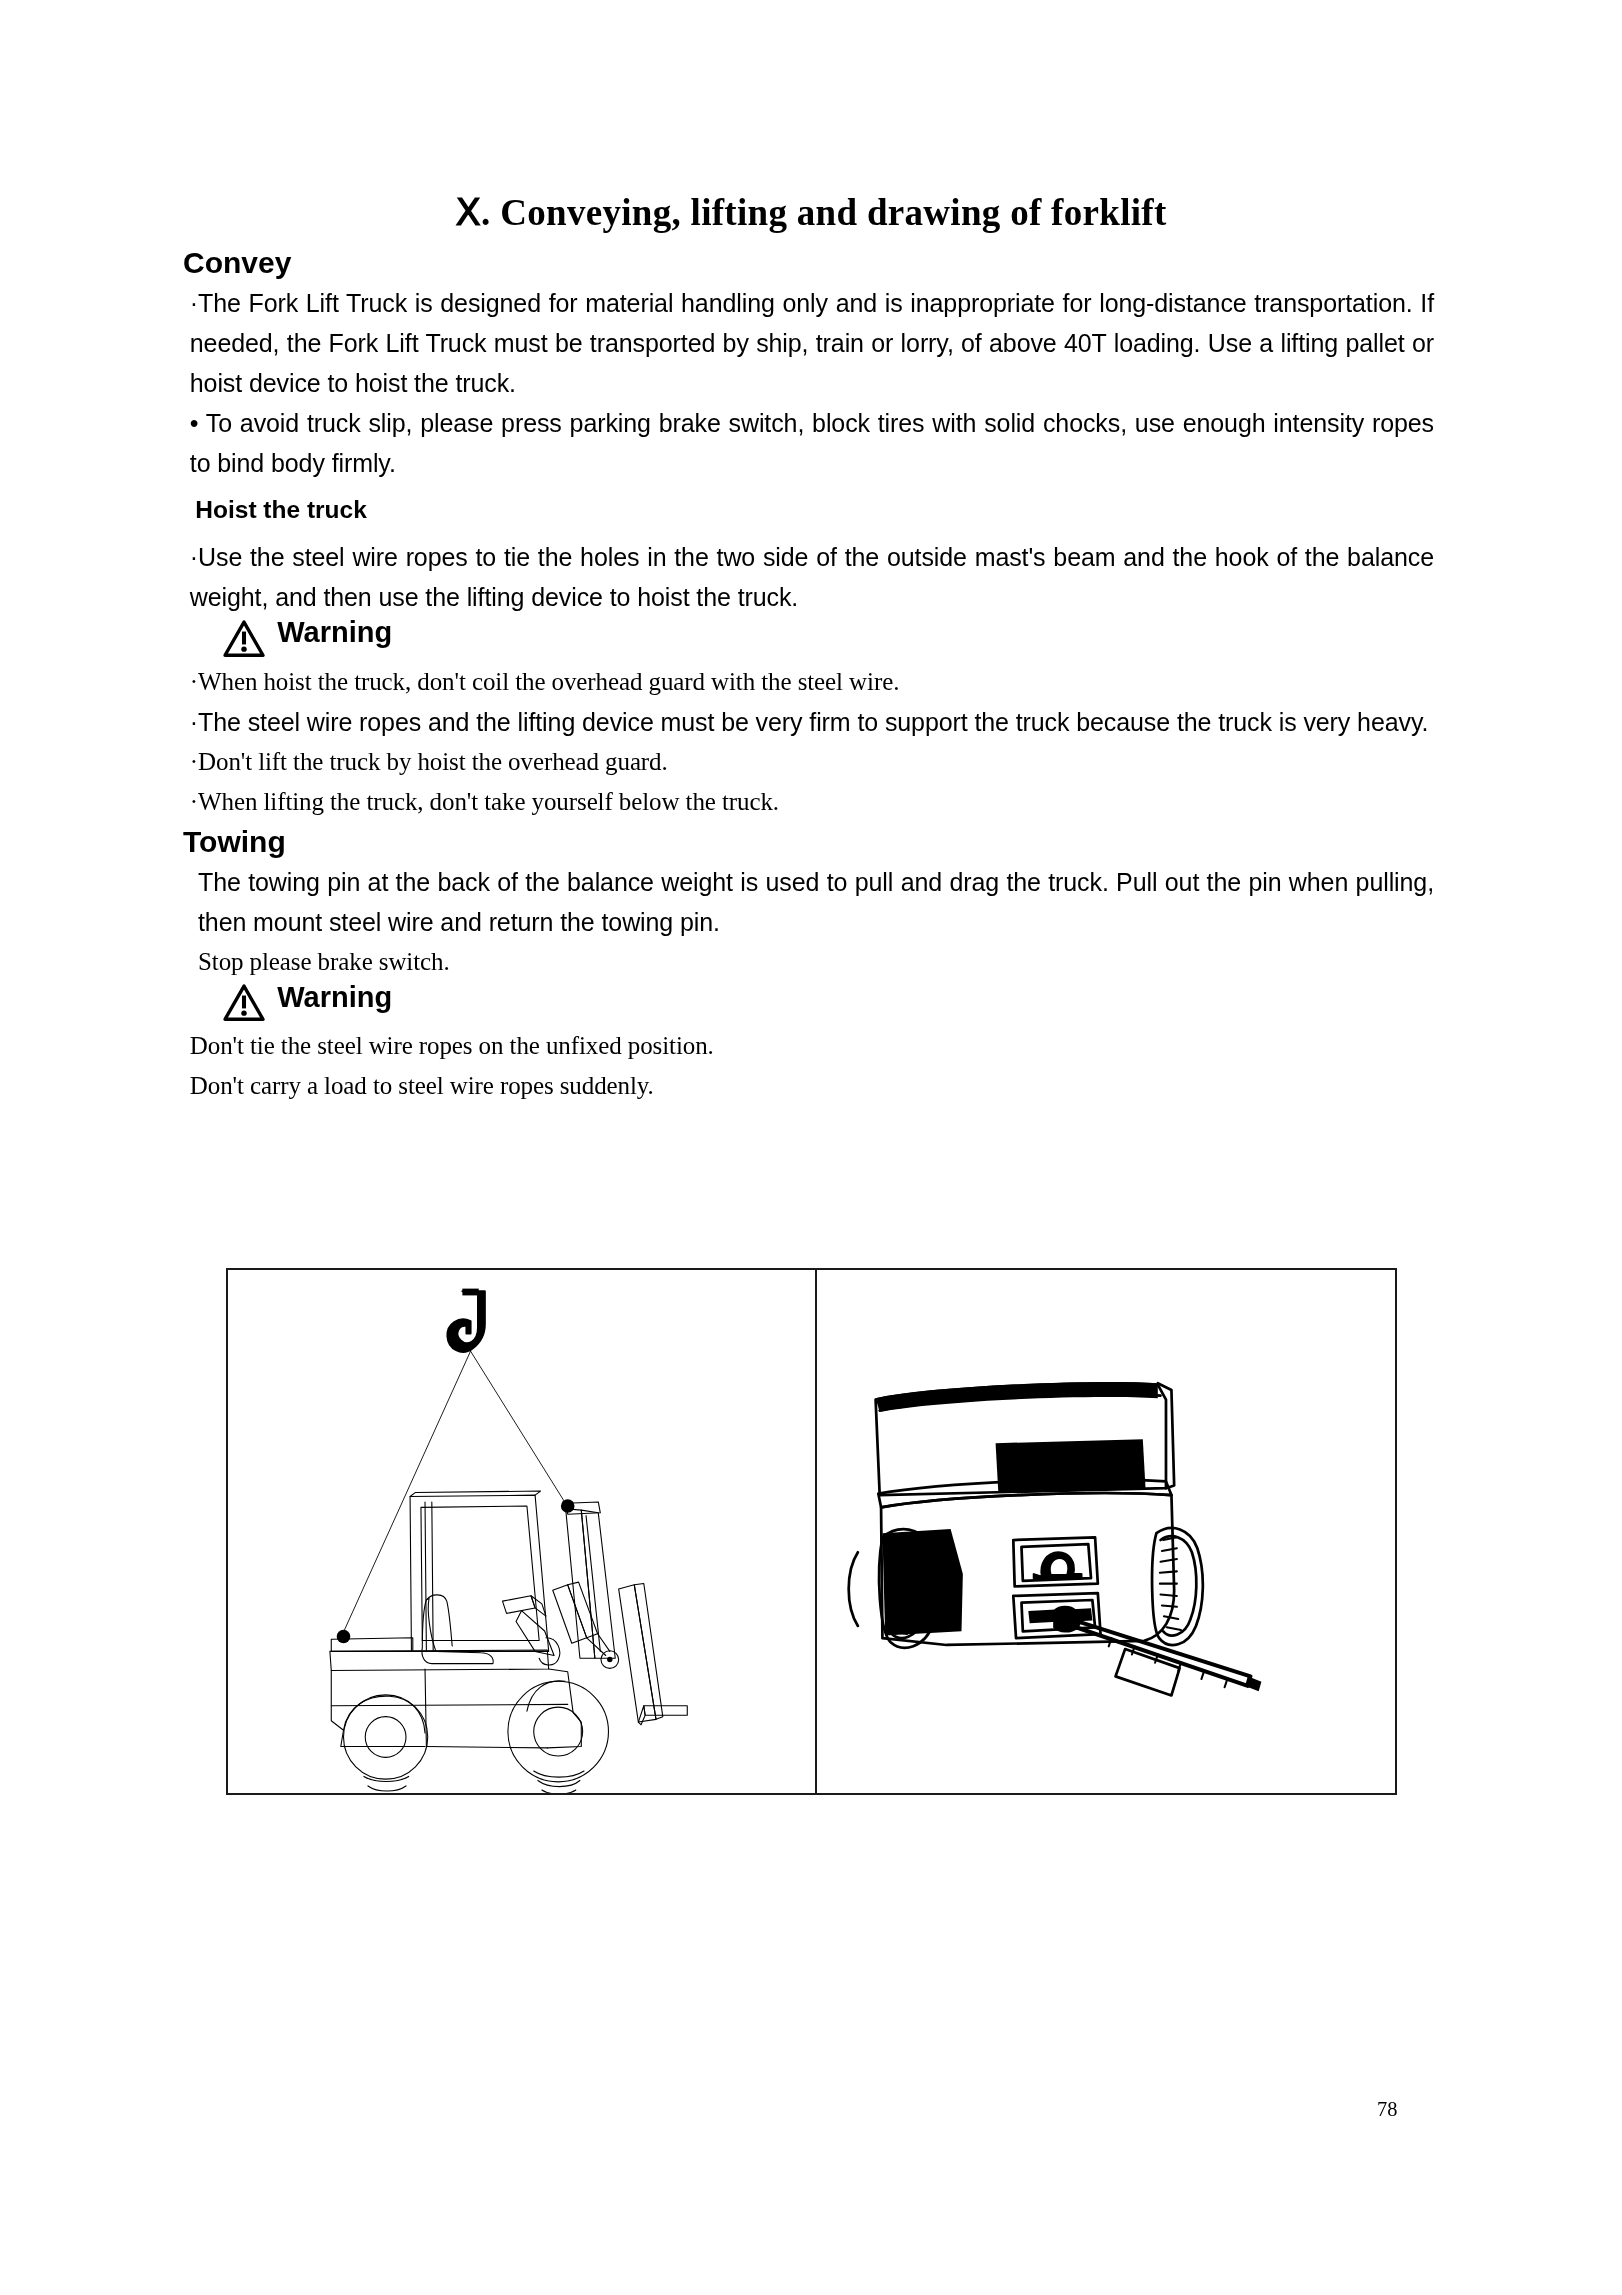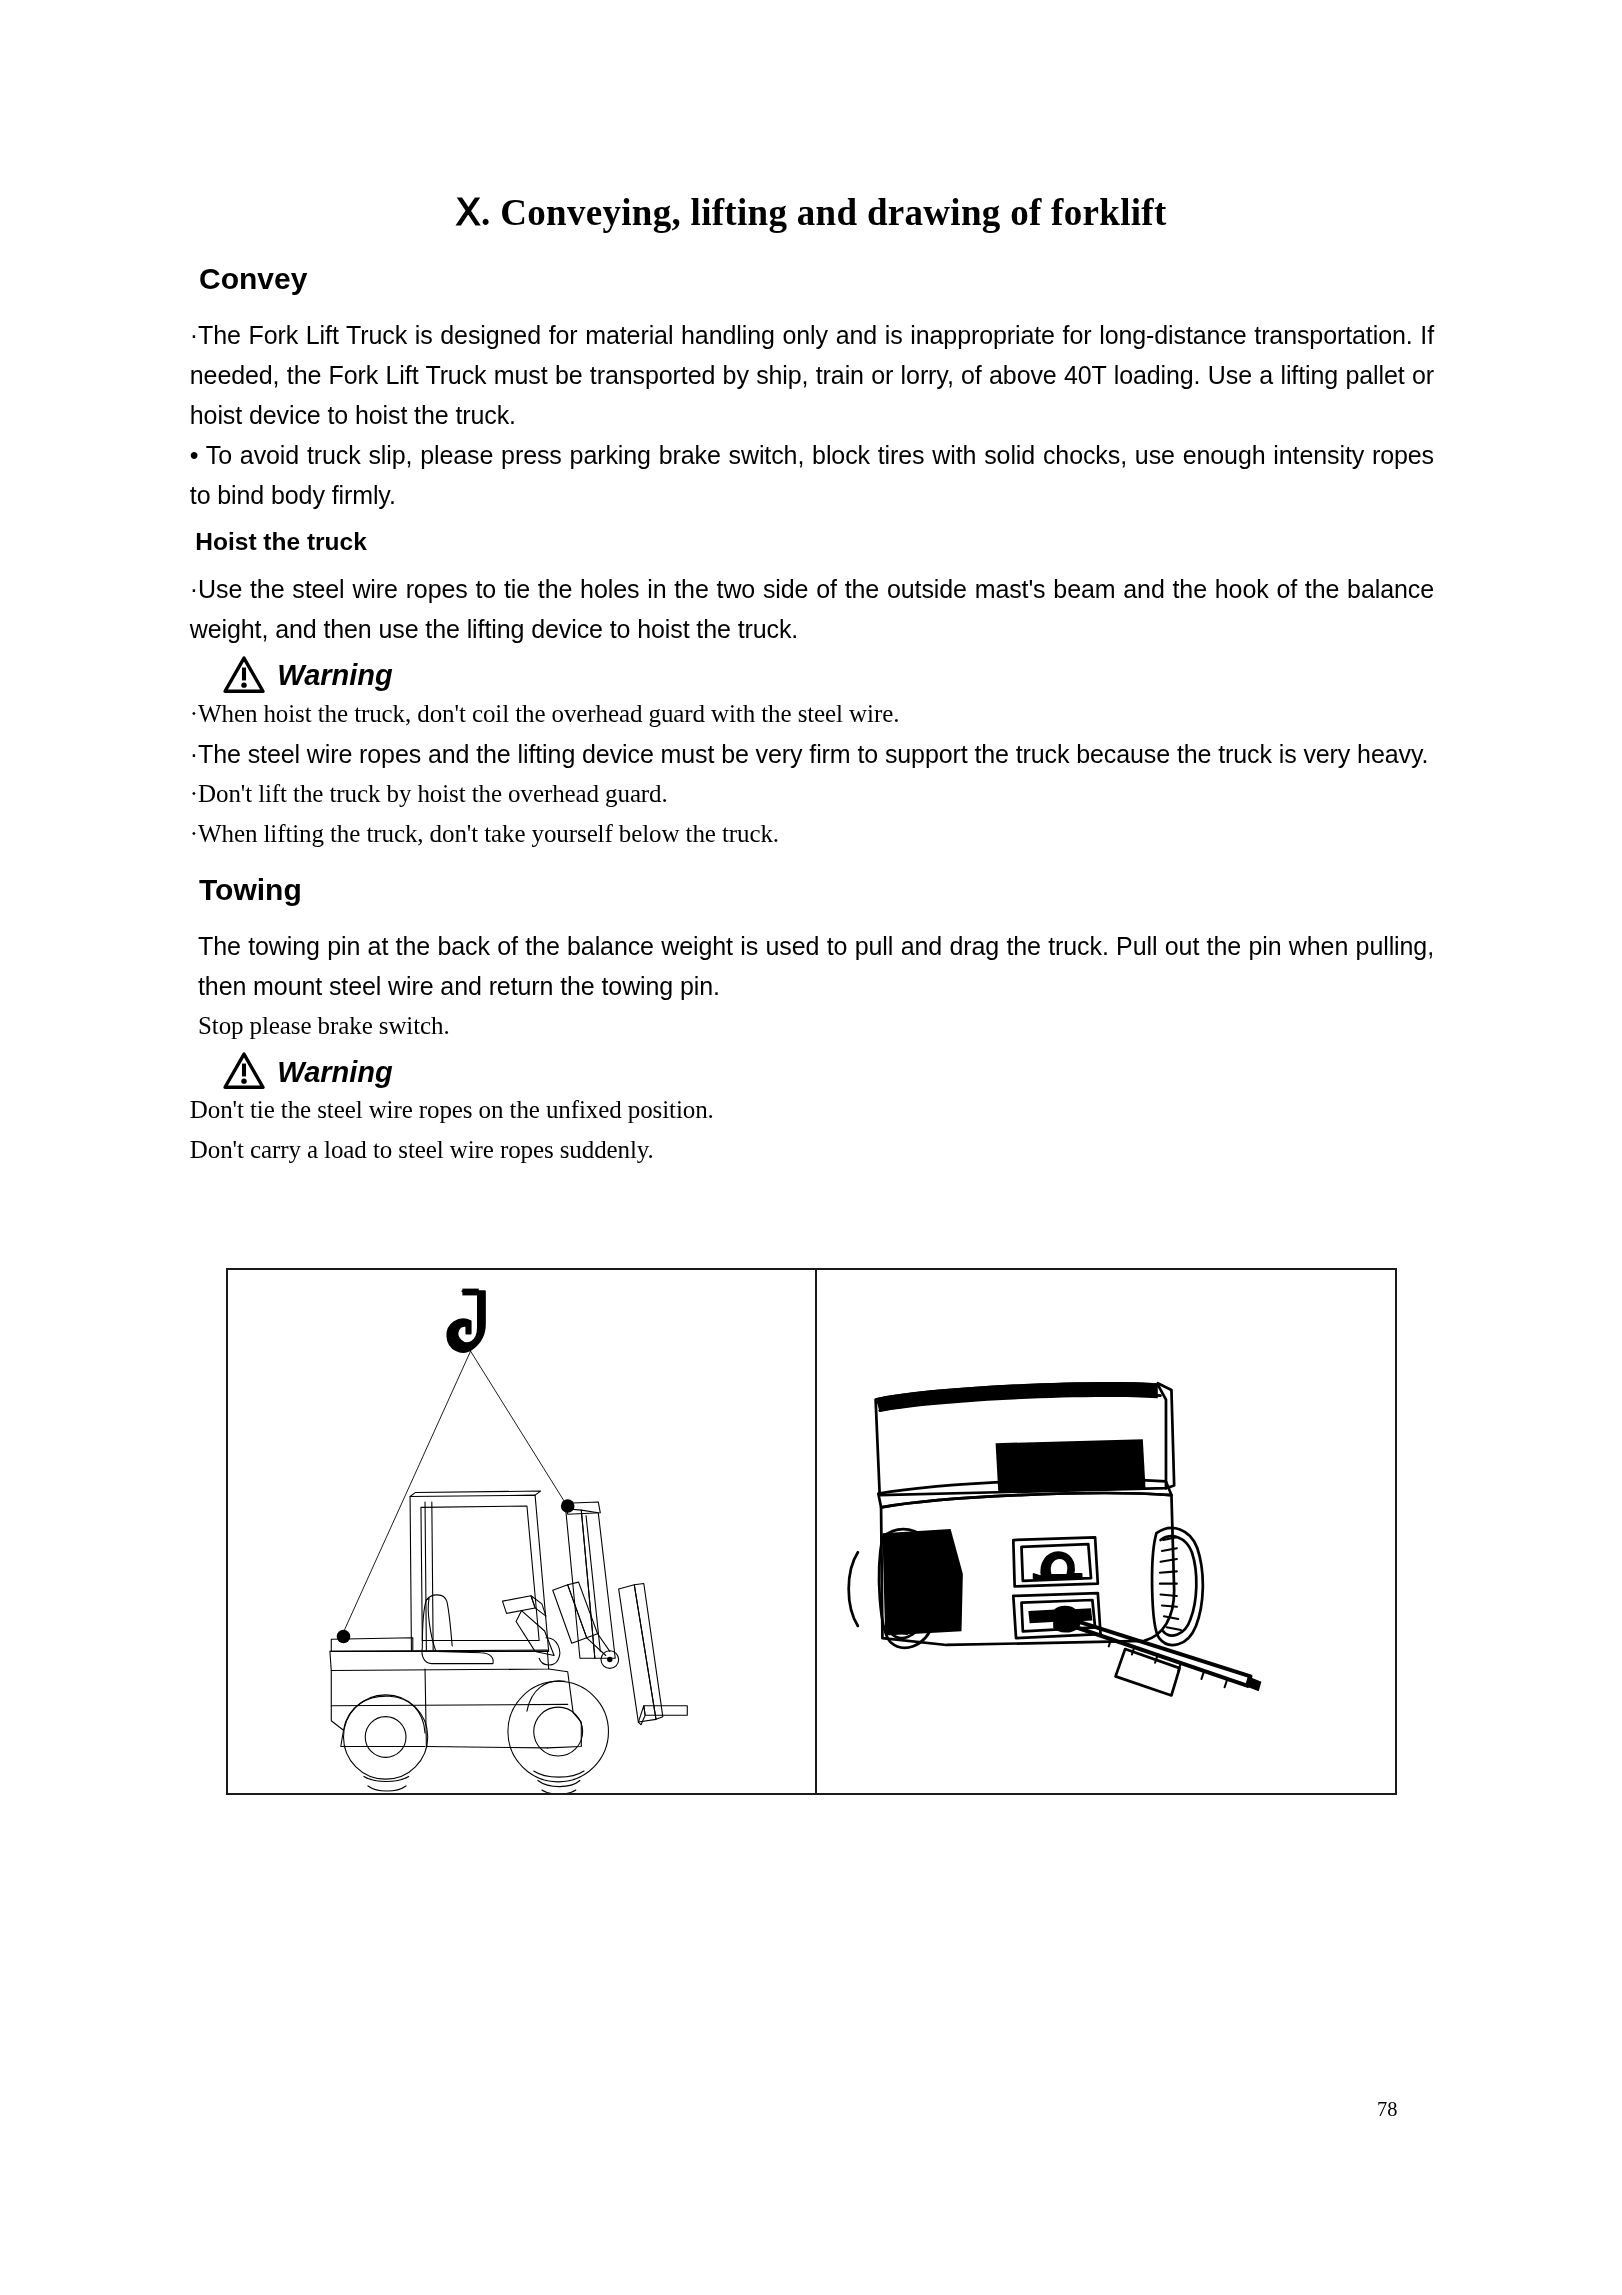--- a/index.html
+++ b/index.html
@@ -39,21 +39,21 @@
 
   
   .content {
     position: absolute;
     left: 183px;
     top: 243px;
     width: 1251px;
   }
 
   h2.section-heading {
-    margin: 16px;
+    margin: 0;
     font-family: "Liberation Sans", sans-serif;
     font-weight: bold;
     font-size: 30px;
     line-height: 40px;
     letter-spacing: 0px;
   }
 
   h3.sub-heading {
     margin: 8px;
     margin-left: 12.3px;
@@ -76,25 +76,23 @@
     text-align: left;
     font-family: Liberation Serif, serif;
   }
   p.body-text.ind {
     margin-left: 15px;
   }
 
   
   .warning-row {
     display: flex;
-    align-items: flex-end;
     margin-left: 40px;
     height: 42px;
     margin-top: 2.7px;
-    font-style: italic;
   }
   .warn-icon {
     width: 42px;
     height: 38px;
     display: block;
     flex: 0 0 auto;
   }
   .warn-label {
     font-family: "Liberation Sans", sans-serif;
     font-weight: bold;

